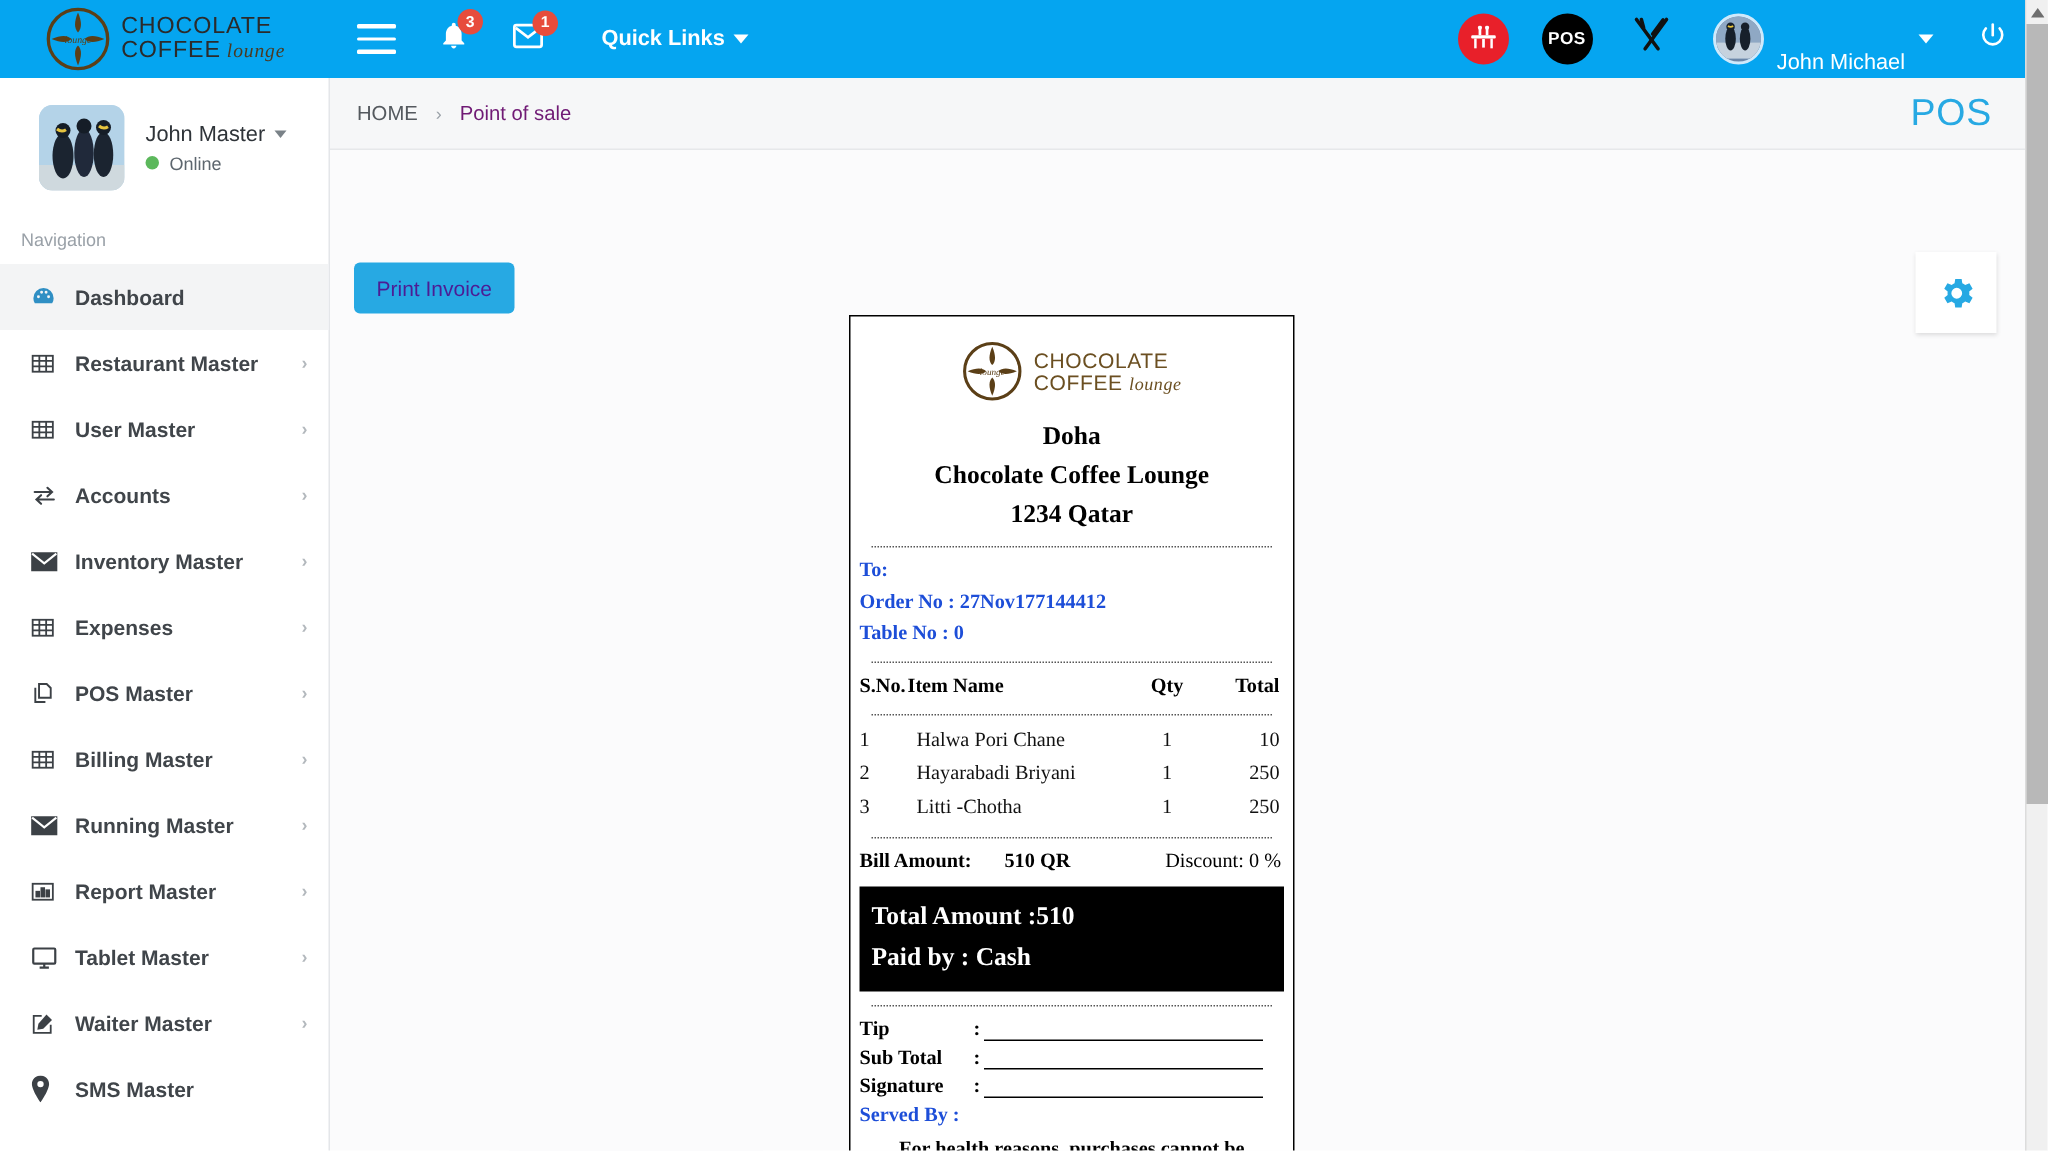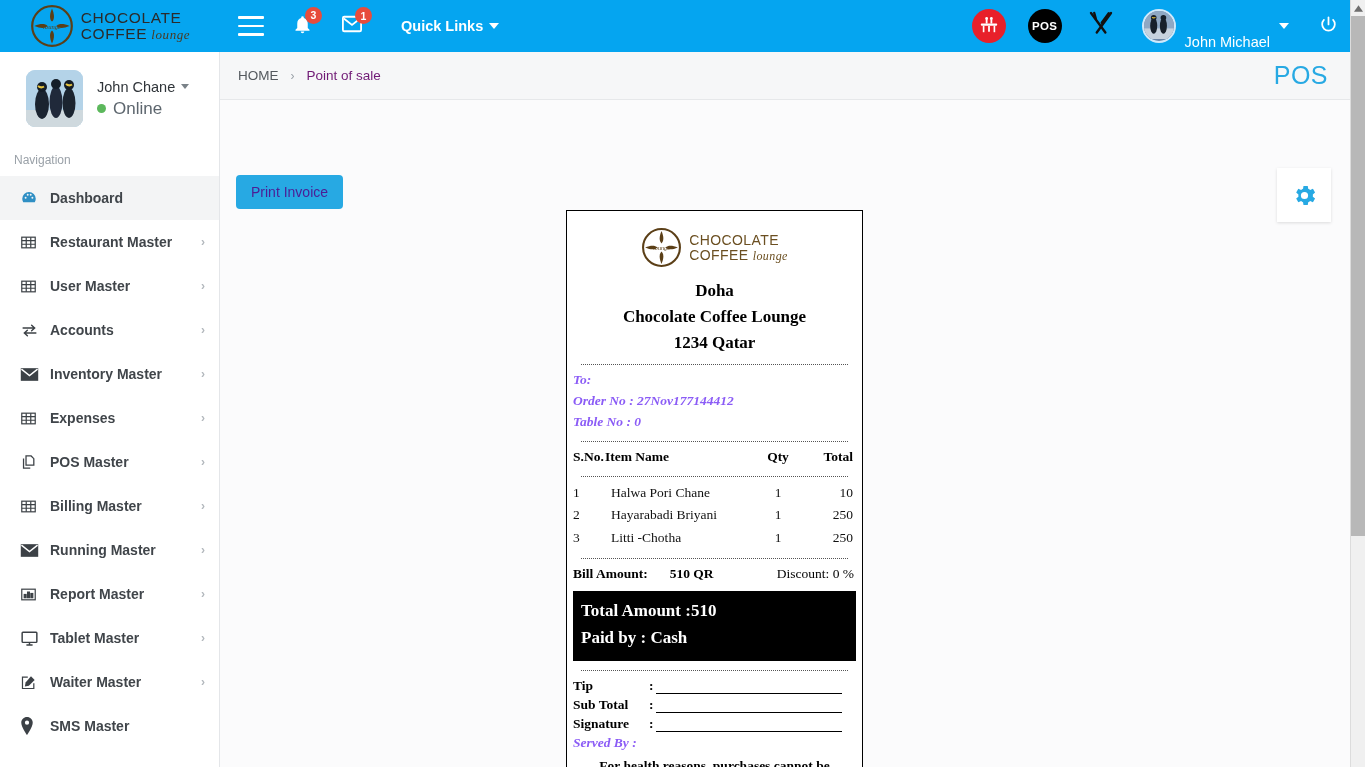--- a/index.html
+++ b/index.html
@@ -82,21 +82,21 @@
   }
   .profile { display: flex; align-items: center; padding: 18px 0 16px 26px; gap: 14px; }
   .profile-pic {
     width: 57px; height: 57px; border-radius: 9px; overflow: hidden;
     flex-shrink: 0; background: linear-gradient(#bcd8ea 0%, #d8e6ef 55%, #cfd9de 100%);
     position: relative;
   }
   .profile-meta { display:flex; flex-direction:column; gap: 4px; }
   .profile-name { font-size: 14.5px; color: #2f3439; display:flex; align-items:center; gap:6px;}
   .chev-sm { width:0;height:0;border-left:4px solid transparent;border-right:4px solid transparent;border-top:5px solid #7a8288;}
-  .profile-status { font-size: 17px; color: #5d666e; display:flex; align-items:center; gap:7px; }
+  .profile-status { font-size: 12px; color: #5d666e; display:flex; align-items:center; gap:7px; }
   .dot-green { width:9px;height:9px;border-radius:50%;background:#5cb85c; }
 
   .nav-label { font-size: 12px; color: #9aa1a8; padding: 10px 0 9px 14px; }
   .nav-item {
     display: flex; align-items: center; height: 44px;
     padding-left: 20px; padding-right: 14px;
     color: #40454a; font-size: 14px; font-weight: 600;
     cursor: pointer; position: relative;
   }
   .nav-item.active { background: #f3f4f5; }
@@ -148,21 +148,21 @@
     padding: 10px 4px 0 4px;
     font-family: "Liberation Serif", serif;
     overflow: hidden;
   }
   .rc-logo { display:flex; align-items:center; justify-content:center; gap:7px; margin: 6px 0 10px 0;}
   .rc-logo .logo-mark { width: 41px; height: 41px; }
   .rc-brand-l { font-size: 14px; letter-spacing:.4px; color:#6b4f21; font-family:"Liberation Sans",sans-serif;}
   .rc-brand-l i { font-family:"Liberation Serif",serif; font-style:italic; font-size:12px;}
   .rc-title { text-align:center; font-size: 17px; font-weight: 700; color:#000; line-height: 1.52; }
   .dotted { border-top: 1px dotted #555; margin: 9px 10px 5px 10px; }
-  .rc-line { font-size: 13.5px; font-weight: 700; color:#8b5cf6; padding-left: 2px; line-height: 1.52; font-style: italic; }
+  .rc-line { font-size: 13.5px; font-weight: 700; color:#1d4ed8; padding-left: 2px; line-height: 1.52; }
   .rc-head {
     display: flex; font-size: 13.5px; font-weight: 700; color: #000;
     padding: 2px 0 2px 2px;
   }
   .c-sno { width: 32px; }
   .c-item { flex: 1; }
   .c-qty { width: 56px; text-align: center; }
   .c-tot { width: 52px; text-align: right; padding-right: 5px; }
   .rc-row { display:flex; font-size: 13.5px; color:#111; padding: 1px 0 1px 2px; line-height:1.5; }
   .rc-row .c-item { padding-left: 6px; }
@@ -307,21 +307,21 @@
         <ellipse cx="43" cy="33" rx="6.5" ry="15" fill="#1b2430"></ellipse>
         <circle cx="16" cy="17" r="5" fill="#151d27"></circle>
         <circle cx="30" cy="14" r="5" fill="#151d27"></circle>
         <circle cx="43" cy="15" r="5" fill="#151d27"></circle>
         <path d="M12 16q3 2.5 6 .5" stroke="#e6c43f" stroke-width="2" fill="none"></path>
         <path d="M40 14q3 2.5 6 .5" stroke="#e6c43f" stroke-width="2" fill="none"></path>
       </svg>
     </div>
     <div class="profile-meta">
       <div class="profile-name">
-        <span>John Chane</span>
+        <span>John Master</span>
         <span class="chev-sm"></span>
       </div>
       <div class="profile-status">
         <span class="dot-green"></span>
         <span>Online</span>
       </div>
     </div>
   </div>
 
   <div class="nav-label">Navigation</div>

